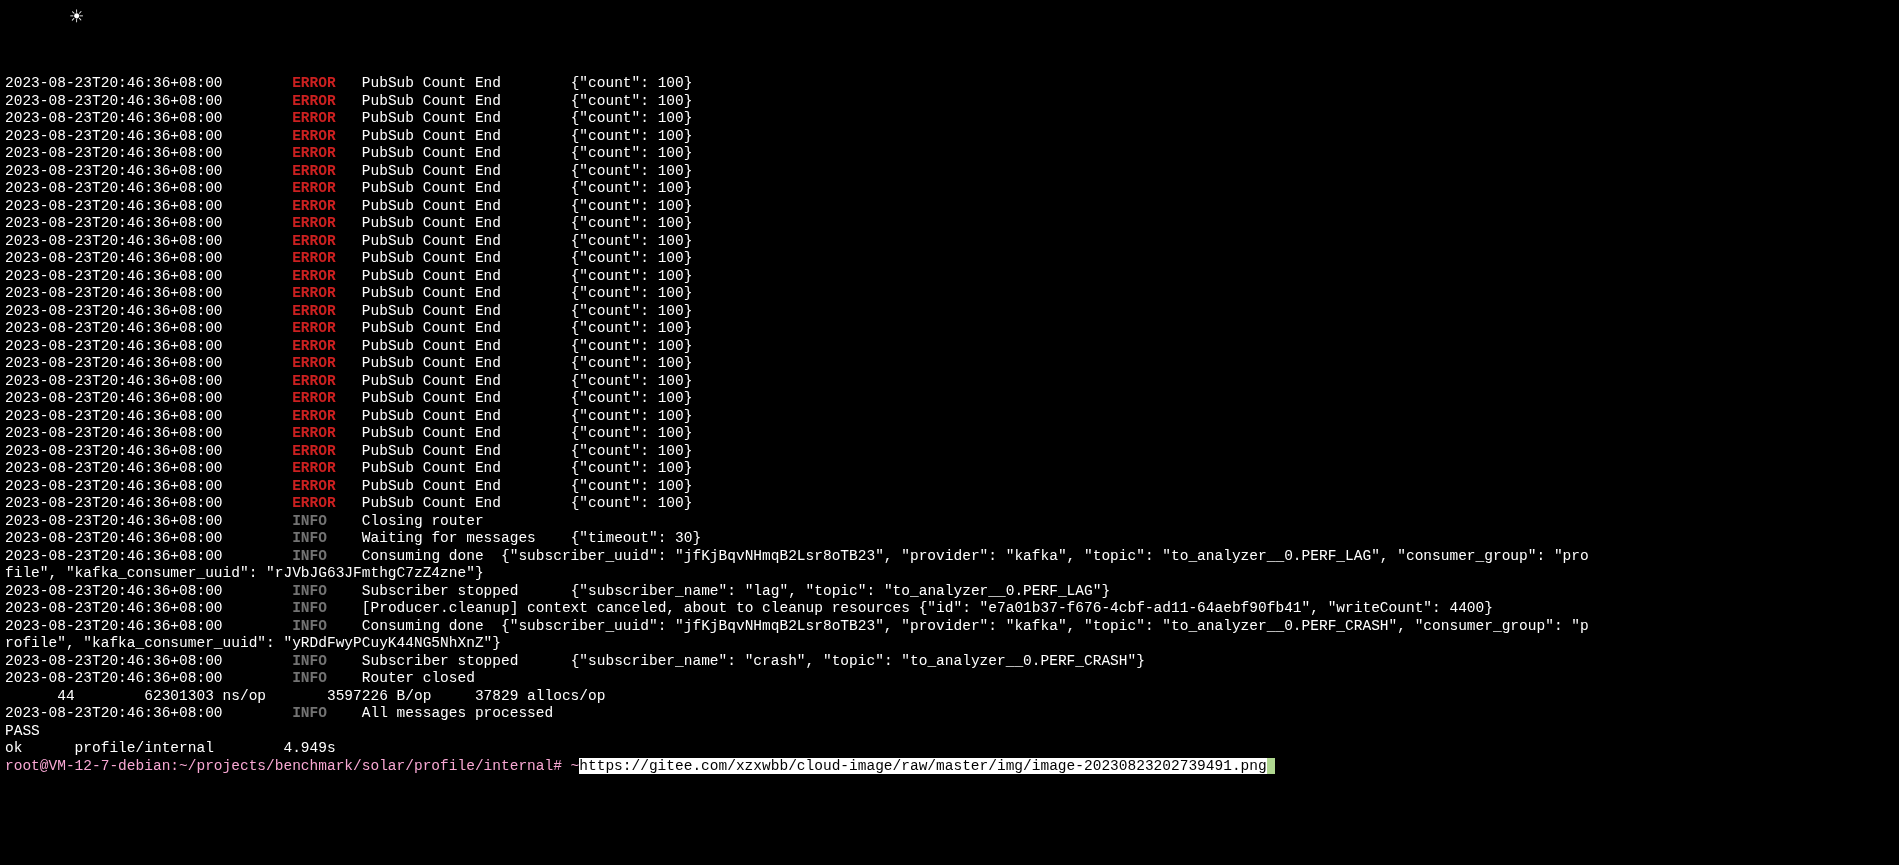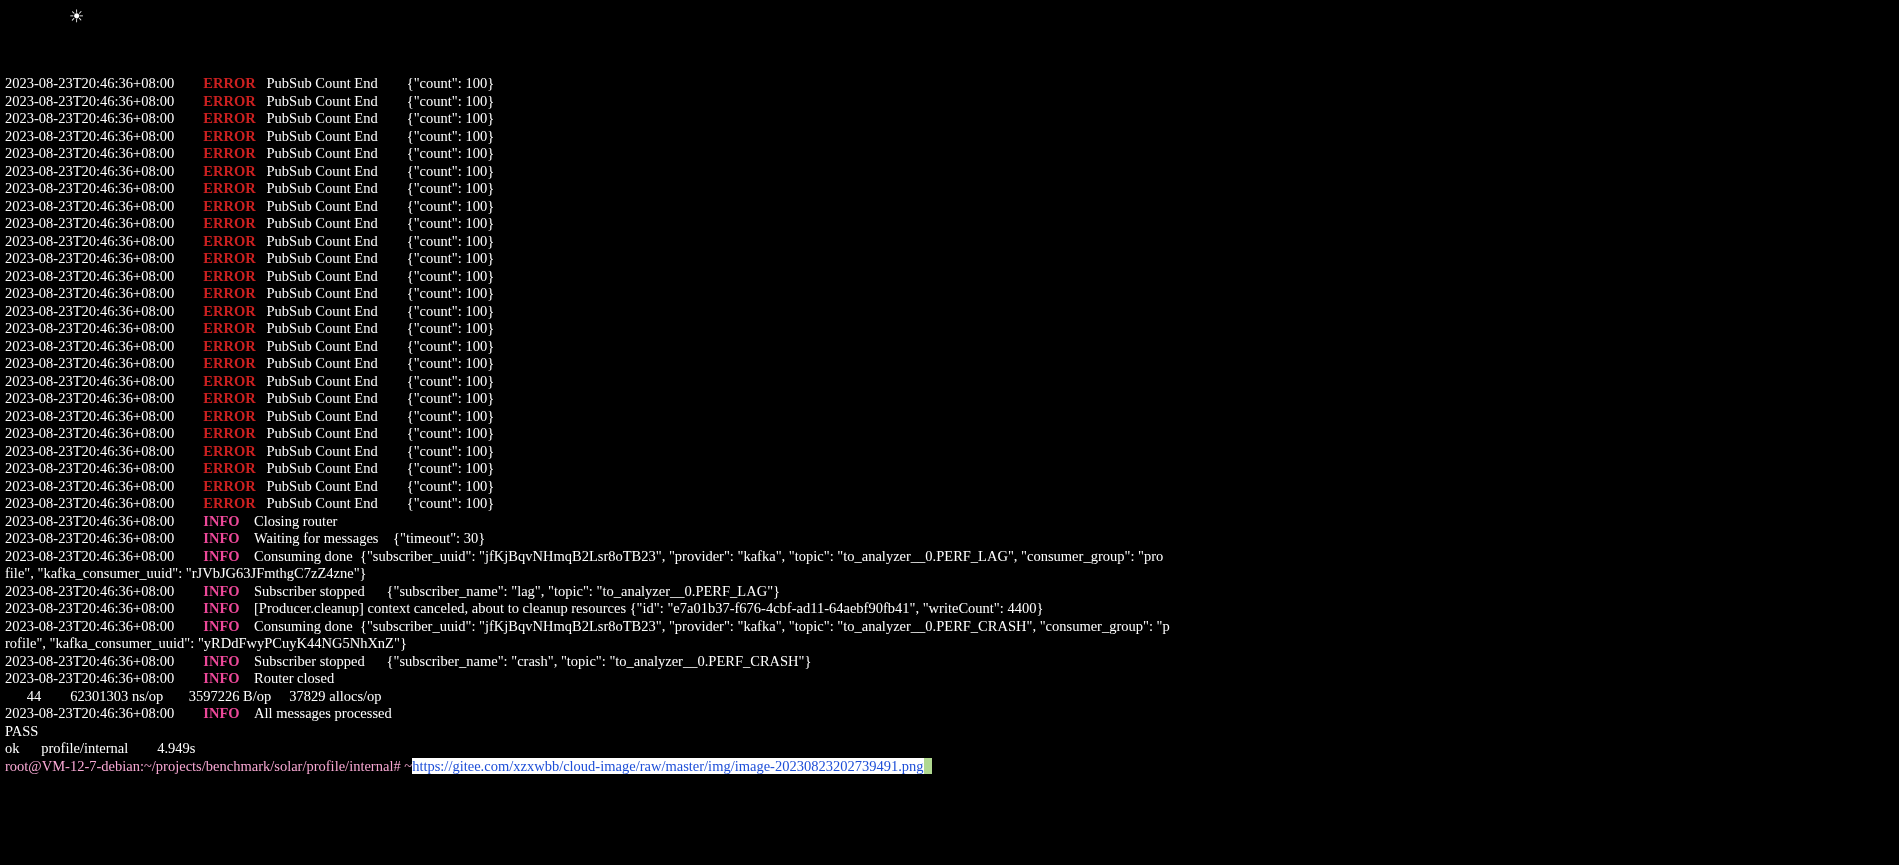--- a/index.html
+++ b/index.html
@@ -6,28 +6,28 @@
     margin: 0;
     padding: 5px;
     background: #000000;
     color: #ffffff;
     font-family: "Consolas", "Courier New", monospace;
     font-size: 14.5px;
     line-height: 17.5px;
     white-space: pre;
     overflow-x: hidden;
   }
-  .line { display: block; font-family: Liberation Serif, serif; }
+  .line { display: block; }
   .ts { color: #ffffff; }
   .err { color: #cc2020; font-weight: bold; }
-  .info { color: #ec4899; font-weight: bold; }
+  .info { color: #737373; font-weight: bold; }
   .msg { color: #ffffff; }
   .json { color: #ffffff; }
   .prompt { color: #f9a8d4; }
-  .highlight { background: #ffffff; color: #1d4ed8; text-align: right; }
+  .highlight { background: #ffffff; color: #000000; text-align: right; }
   .cursor {
     display: inline-block;
     width: 8px;
     height: 16px;
     background: #b0d890;
     vertical-align: text-bottom;
   }
   .sun-icon {
     position: absolute;
     top: 10px;

